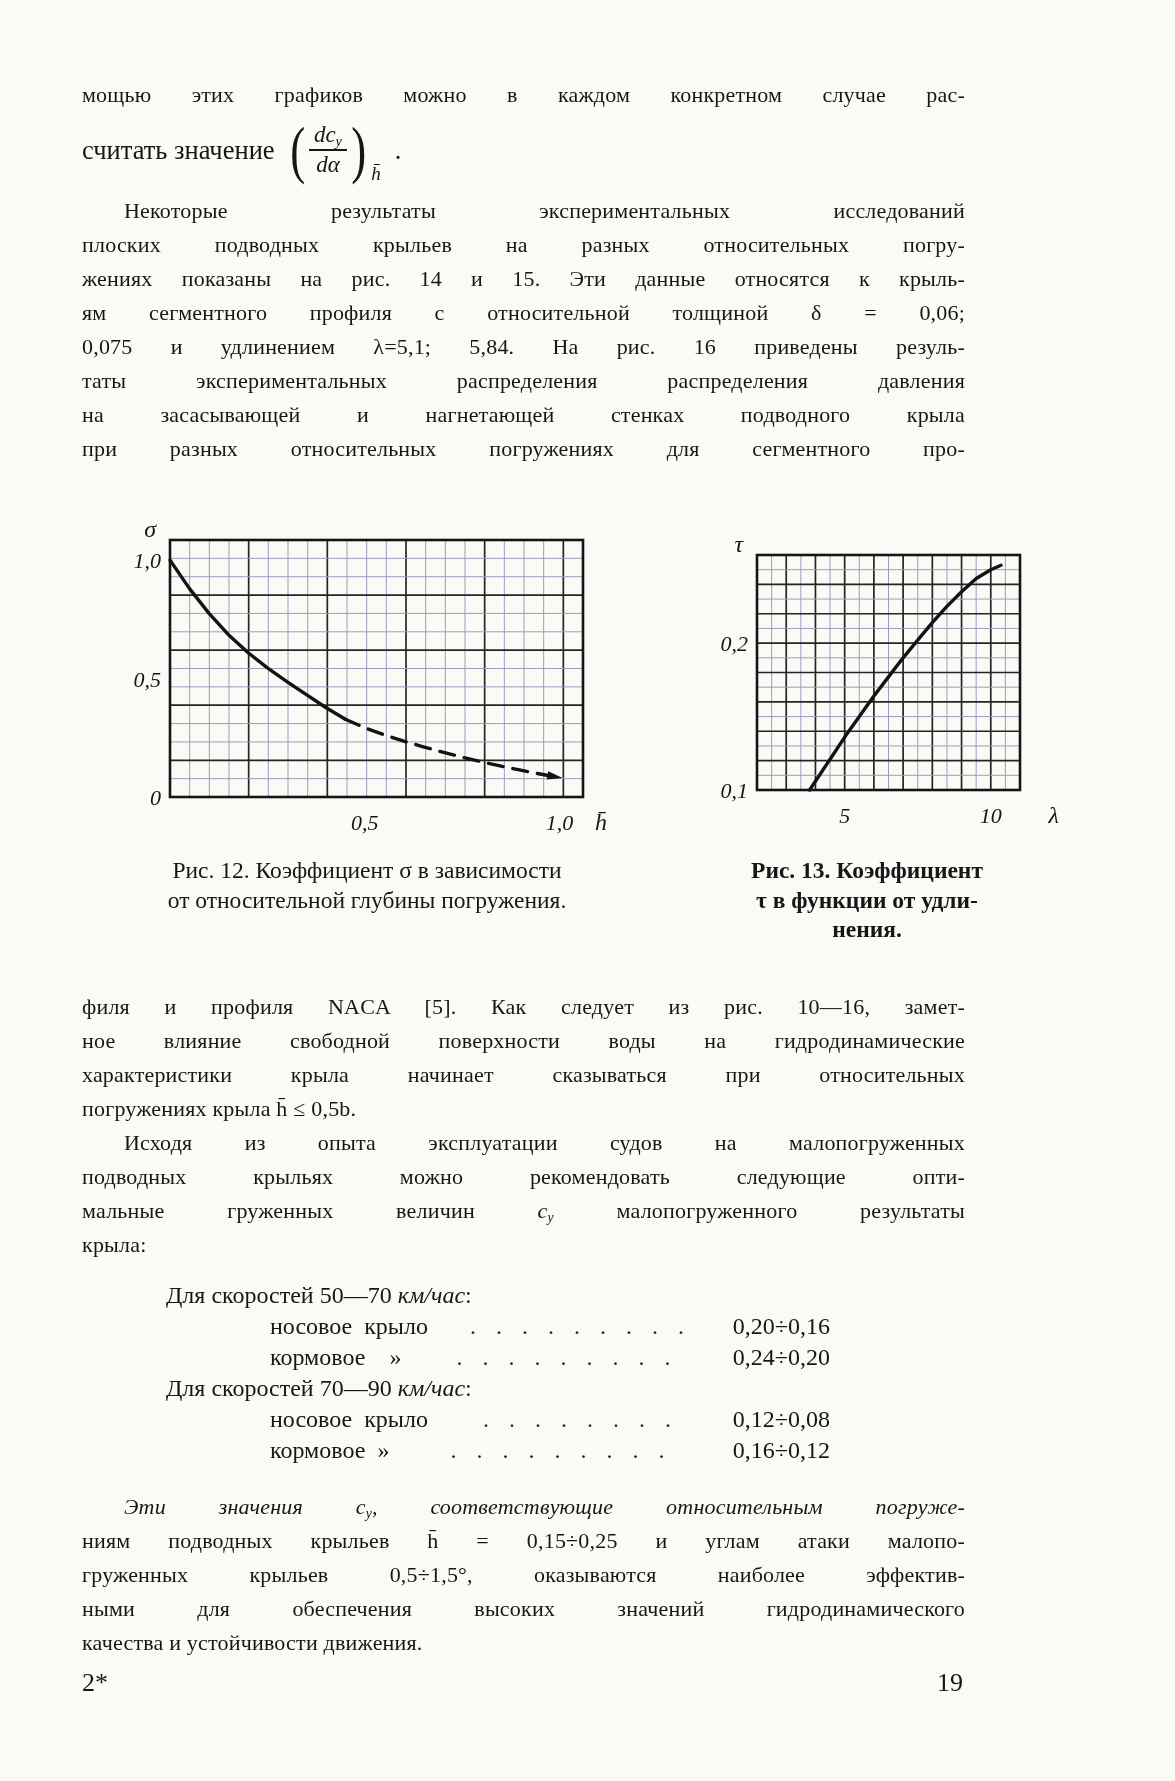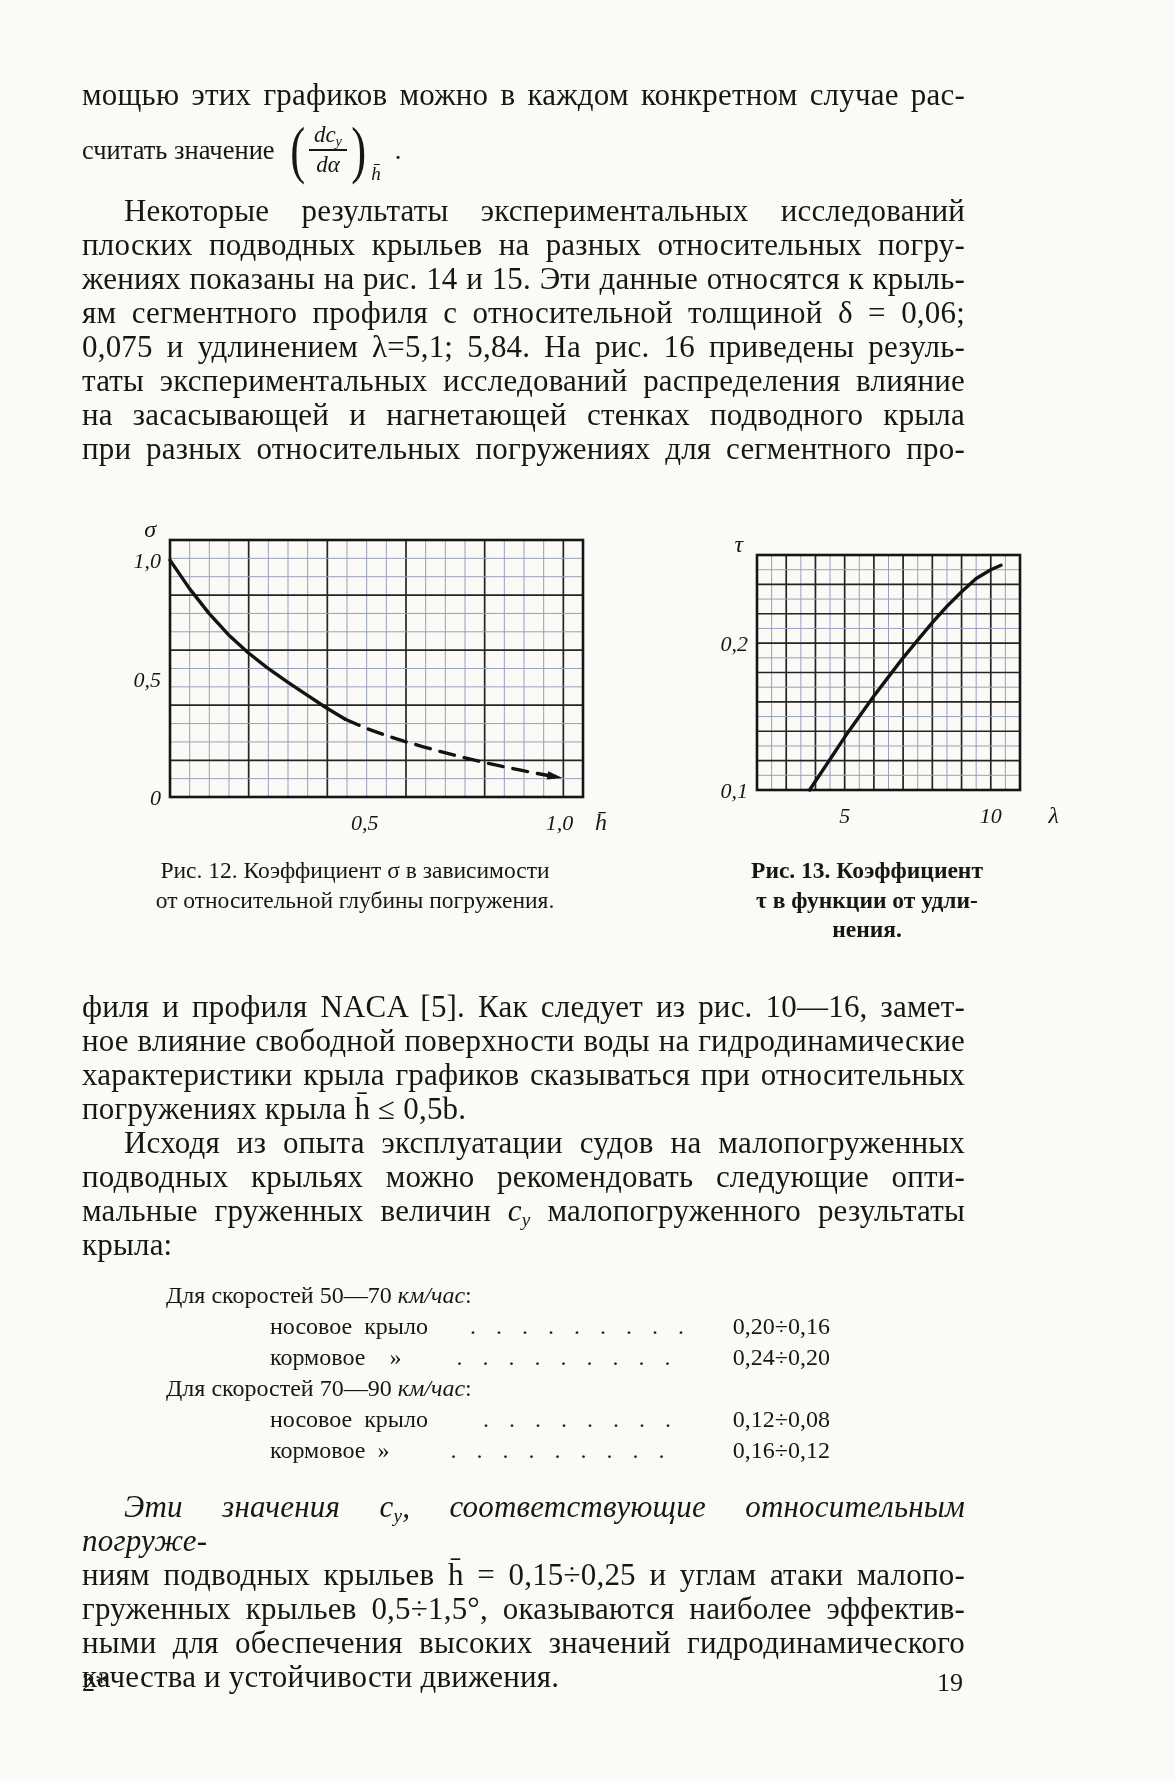--- a/index.html
+++ b/index.html
@@ -1,19 +1,19 @@
 <!DOCTYPE html>
 <html><head>
 <meta charset="utf-8">
 <style>
   html,body{margin:0;padding:0;background:#e8e8e4;}
   .page{width:1175px;height:1781px;background:#fbfaf6;position:relative;margin:0 auto;
         font-family:"Liberation Serif",serif;color:#161616;overflow:hidden;}
   .content{padding:78px 210px 0 82px;}
-  .jline{font-size:31px;line-height:34px;text-align:justify;letter-spacing:.2px;}
+  .jline{font-size:22px;line-height:34px;text-align:justify;letter-spacing:.2px;}
   .stretch{text-align-last:justify;}
   .indent{text-indent:42px;}
   .it{font-style:italic;}
   sub.cy{font-size:.62em;font-style:italic;vertical-align:-.28em;line-height:0;}
   i{font-style:italic;}
 
   
   .formula-line{display:flex;align-items:center;height:76px;font-size:26.5px;}
   .formula-line .pre{margin-right:12px;}
   .paren{font-size:64px;font-weight:300;line-height:0;transform:scaleX(.7);display:inline-block;}
@@ -71,21 +71,21 @@
         <span class="fend">.</span>
       </div>
     </div>
 
     <div class="p-top">
       <div class="jline stretch indent">Некоторые результаты экспериментальных исследований</div>
       <div class="jline stretch">плоских подводных крыльев на разных относительных погру-</div>
       <div class="jline stretch">жениях показаны на рис. 14 и 15. Эти данные относятся к крыль-</div>
       <div class="jline stretch">ям сегментного профиля с относительной толщиной δ = 0,06;</div>
       <div class="jline stretch">0,075 и удлинением λ=5,1; 5,84. На рис. 16 приведены резуль-</div>
-      <div class="jline stretch">таты экспериментальных исследований распределения влияние</div>
+      <div class="jline stretch">таты экспериментальных распределения распределения давления</div>
       <div class="jline stretch">на засасывающей и нагнетающей стенках подводного крыла</div>
       <div class="jline stretch">при разных относительных погружениях для сегментного про-</div>
     </div>
 
     <div class="figures">
       <svg class="fig-abs" style="left:31px;top:52px;" width="500" height="325" viewBox="0 0 500 325">
           <line x1="57" y1="22" x2="57" y2="279" class="gmaj"></line>
           <line x1="76.66666666666667" y1="22" x2="76.66666666666667" y2="279" class="gmin"></line>
           <line x1="96.33333333333334" y1="22" x2="96.33333333333334" y2="279" class="gmin"></line>
           <line x1="116" y1="22" x2="116" y2="279" class="gmin"></line>
@@ -173,35 +173,35 @@
           <line x1="52" y1="257" x2="315" y2="257" class="gmaj"></line>
           <rect x="52" y="22" width="263" height="235" class="gbox"></rect>
           <text x="43" y="265" text-anchor="end" class="tick">0,1</text>
           <text x="43" y="118.125" text-anchor="end" class="tick">0,2</text>
           <text x="139.66666666666666" y="290" text-anchor="middle" class="tick">5</text>
           <text x="285.77777777777777" y="290" text-anchor="middle" class="tick">10</text>
           <text x="38" y="19" text-anchor="end" class="axis">τ</text>
           <text x="354" y="290" text-anchor="end" class="axis">λ</text>
           <path d="M104.6 257.0 L125.1 226.2 L139.7 204.1 L154.3 183.6 L168.9 163.0 L183.5 143.9 L198.1 124.8 L212.7 107.2 L227.3 89.6 L241.9 73.4 L256.6 58.7 L271.2 45.5 L285.8 36.7 L296.0 32.3" class="curve"></path>
         </svg>
-      <div class="fig-abs caption" style="left:34px;top:390px;width:478px;">
+      <div class="fig-abs caption" style="left:46px;top:390px;width:478px;">
         <div>Рис. 12. Коэффициент σ в зависимости</div>
         <div>от относительной глубины погружения.</div>
       </div>
       <div class="fig-abs caption" style="left:655px;top:390px;width:260px;font-weight:bold;">
         <div>Рис. 13. Коэффициент</div>
         <div>τ в функции от удли-</div>
         <div>нения.</div>
       </div>
     </div>
 
     <div>
       <div class="jline stretch">филя и профиля NACA [5]. Как следует из рис. 10—16, замет-</div>
       <div class="jline stretch">ное влияние свободной поверхности воды на гидродинамические</div>
-      <div class="jline stretch">характеристики крыла графиков сказываться при относительных</div>
+      <div class="jline stretch">характеристики крыла начинает сказываться при относительных</div>
       <div class="jline">погружениях крыла h̄ ≤ 0,5b.</div>
     </div>
 
     <div>
       <div class="jline stretch indent">Исходя из опыта эксплуатации судов на малопогруженных</div>
       <div class="jline stretch">подводных крыльях можно рекомендовать следующие опти-</div>
       <div class="jline stretch"><span>мальные груженных величин </span><i>c</i><sub class="cy">y</sub><span> малопогруженного результаты</span></div>
       <div class="jline">крыла:</div>
     </div>
 

